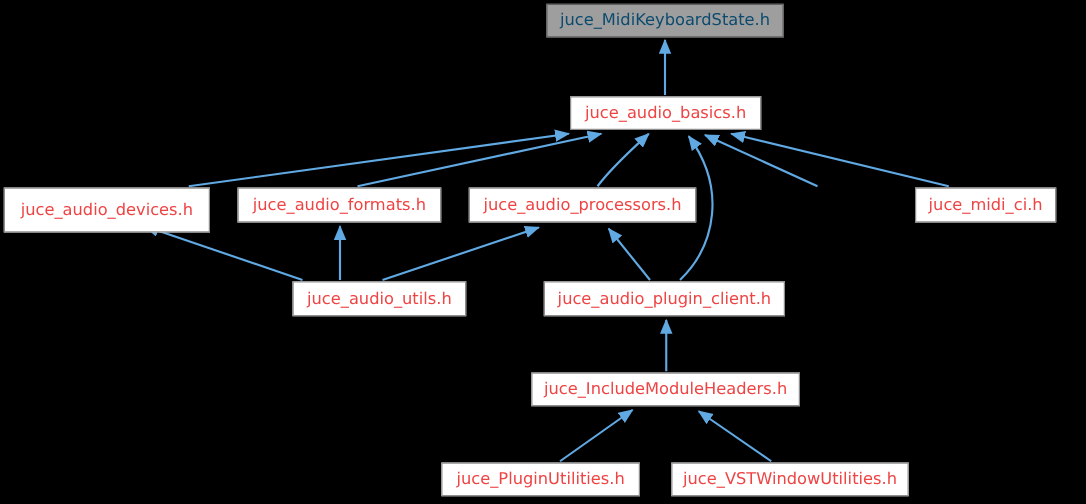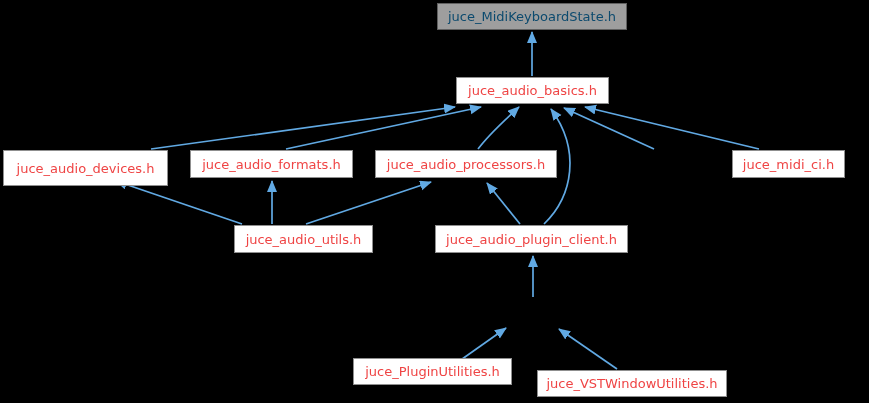--- a/index.html
+++ b/index.html
@@ -76,15 +76,16 @@
       </g>
   </svg>
 <div class="node highlight" style="left: 437px; top: 3px; width: 190px; height: 27px;">juce_MidiKeyboardState.h</div>
     <div class="node" style="left: 456px; top: 77px; width: 153px; height: 27px;">juce_audio_basics.h</div>
     <div class="node" style="left: 3px; top: 150px; width: 165px; height: 36px;">juce_audio_devices.h</div>
     <div class="node" style="left: 190px; top: 150px; width: 163px; height: 28px; text-align: center;">juce_audio_formats.h</div>
     <div class="node" style="left: 375px; top: 150px; width: 182px; height: 28px;">juce_audio_processors.h</div>
     <div class="node" style="left: 732px; top: 150px; width: 113px; height: 28px;">juce_midi_ci.h</div>
     <div class="node" style="left: 203px; top: 225px; width: 139px; height: 28px; margin-left: 31px;">juce_audio_utils.h</div>
     <div class="node" style="left: 435px; top: 225px; width: 193px; height: 28px; text-align: center;">juce_audio_plugin_client.h</div>
-    <div class="node" style="left: 353px; top: 358px; width: 159px; height: 27px;">juce_PluginUtilities.h</div>
+    <div class="node" style="left: 425px; top: 298px; width: 215px; height: 27px;">juce_IncludeModuleHeaders.h</div>
+    <div class="node" style="left: 353px; top: 370px; width: 159px; height: 27px;">juce_PluginUtilities.h</div>
     <div class="node" style="left: 537px; top: 370px; width: 190px; height: 27px;">juce_VSTWindowUtilities.h</div>
   </div>
 
 </body></html>

